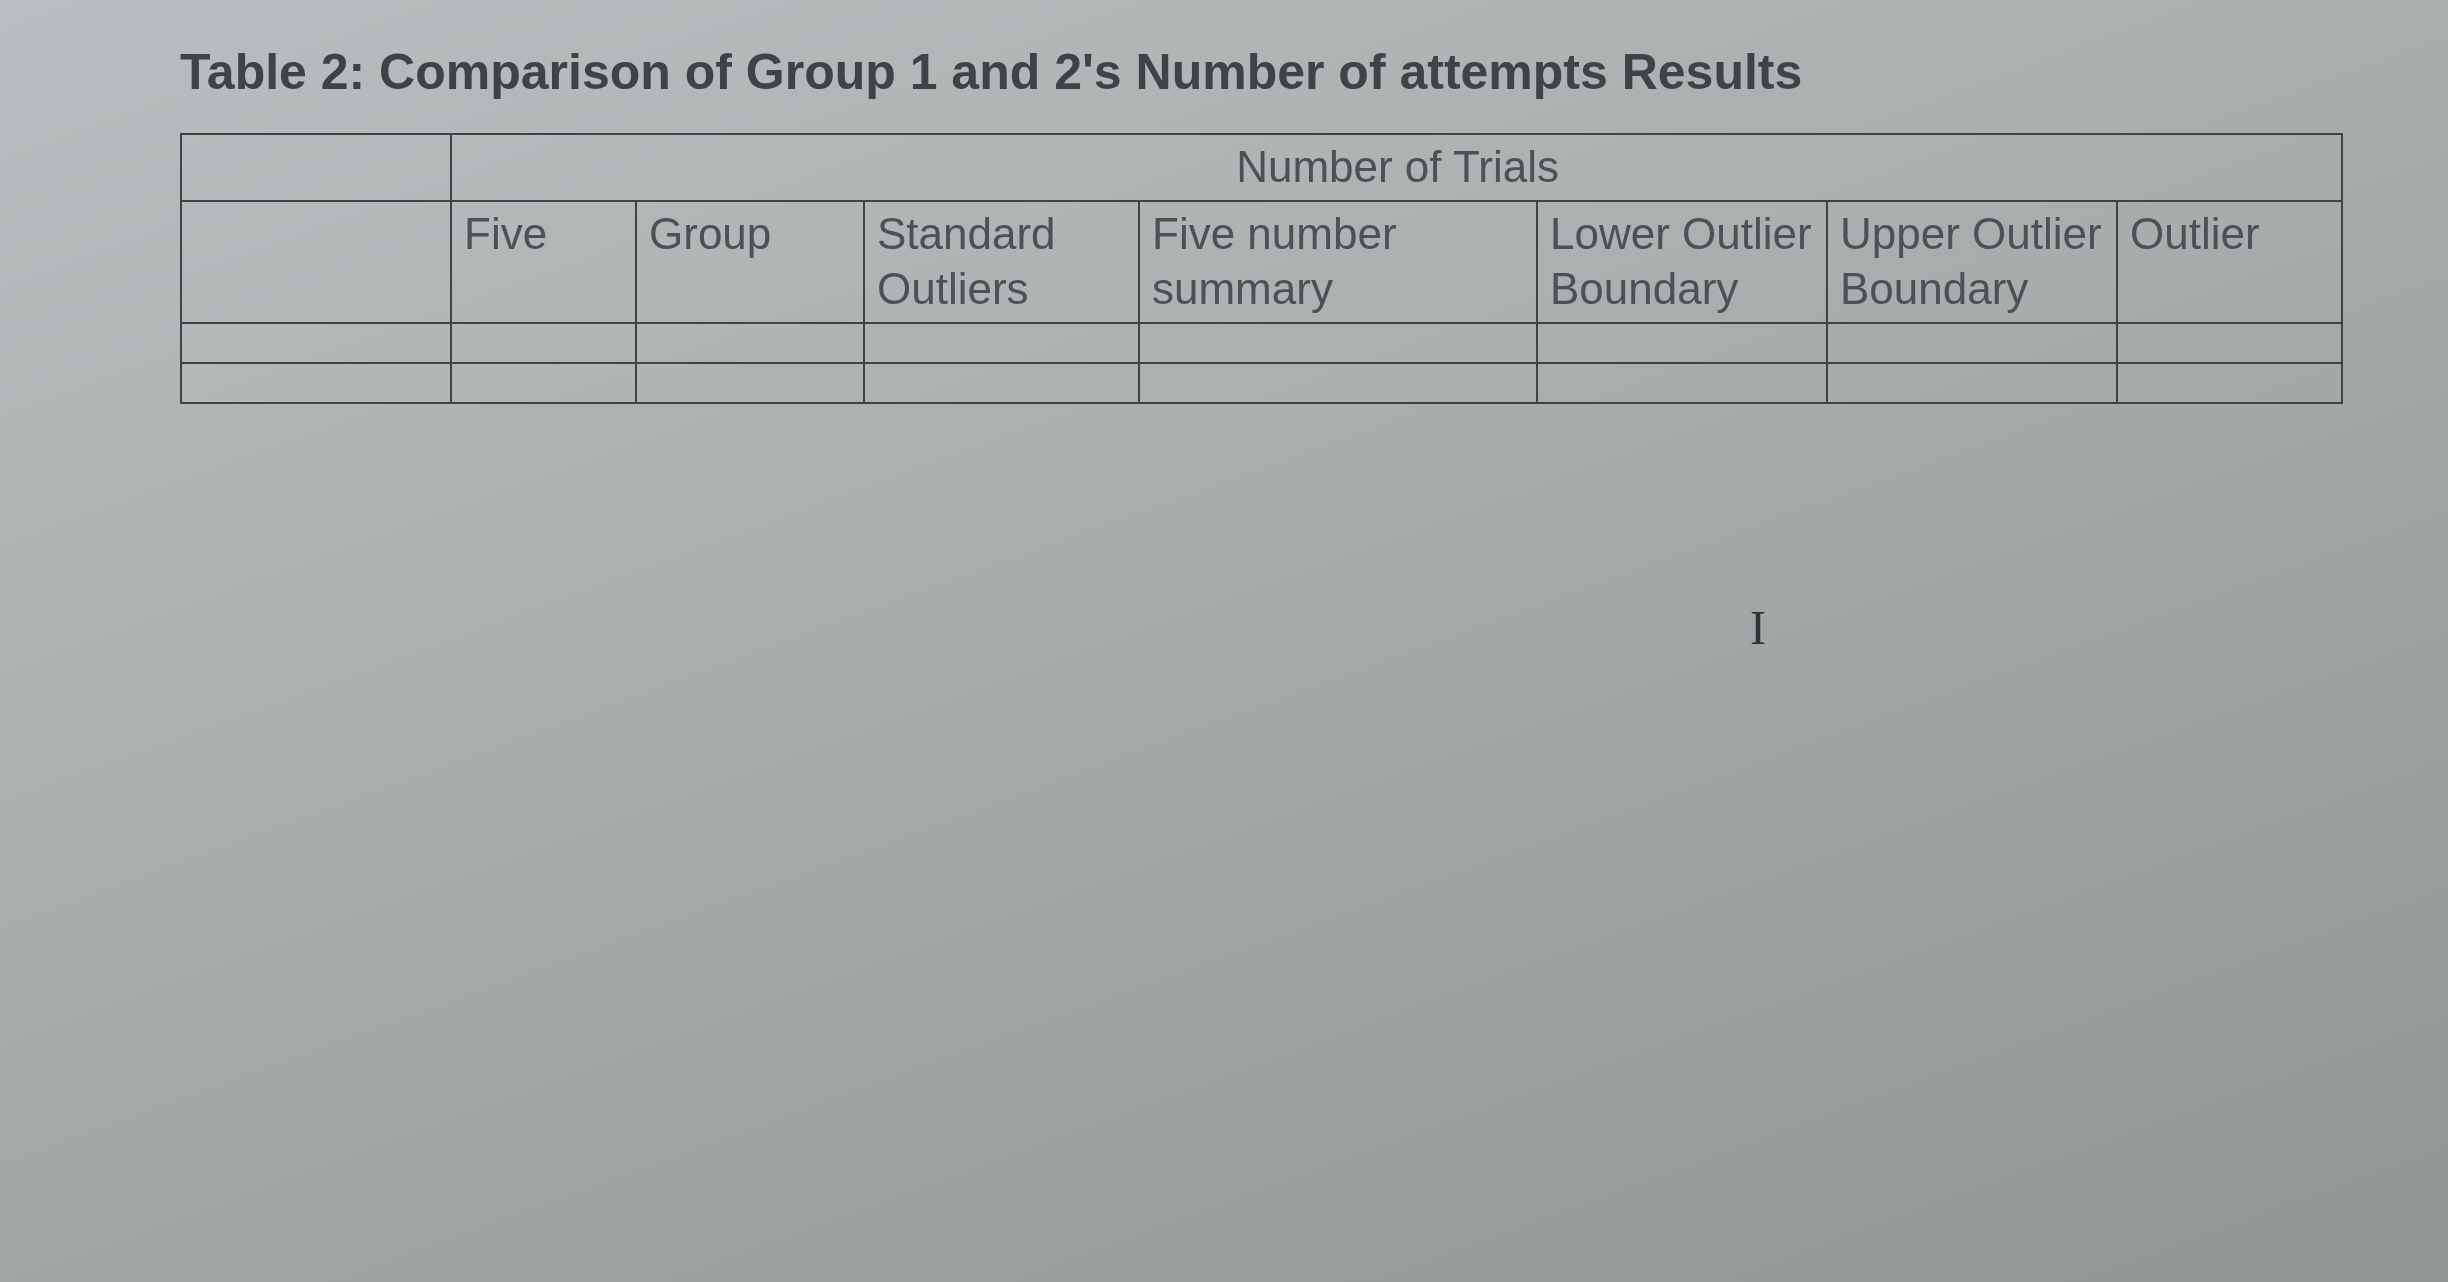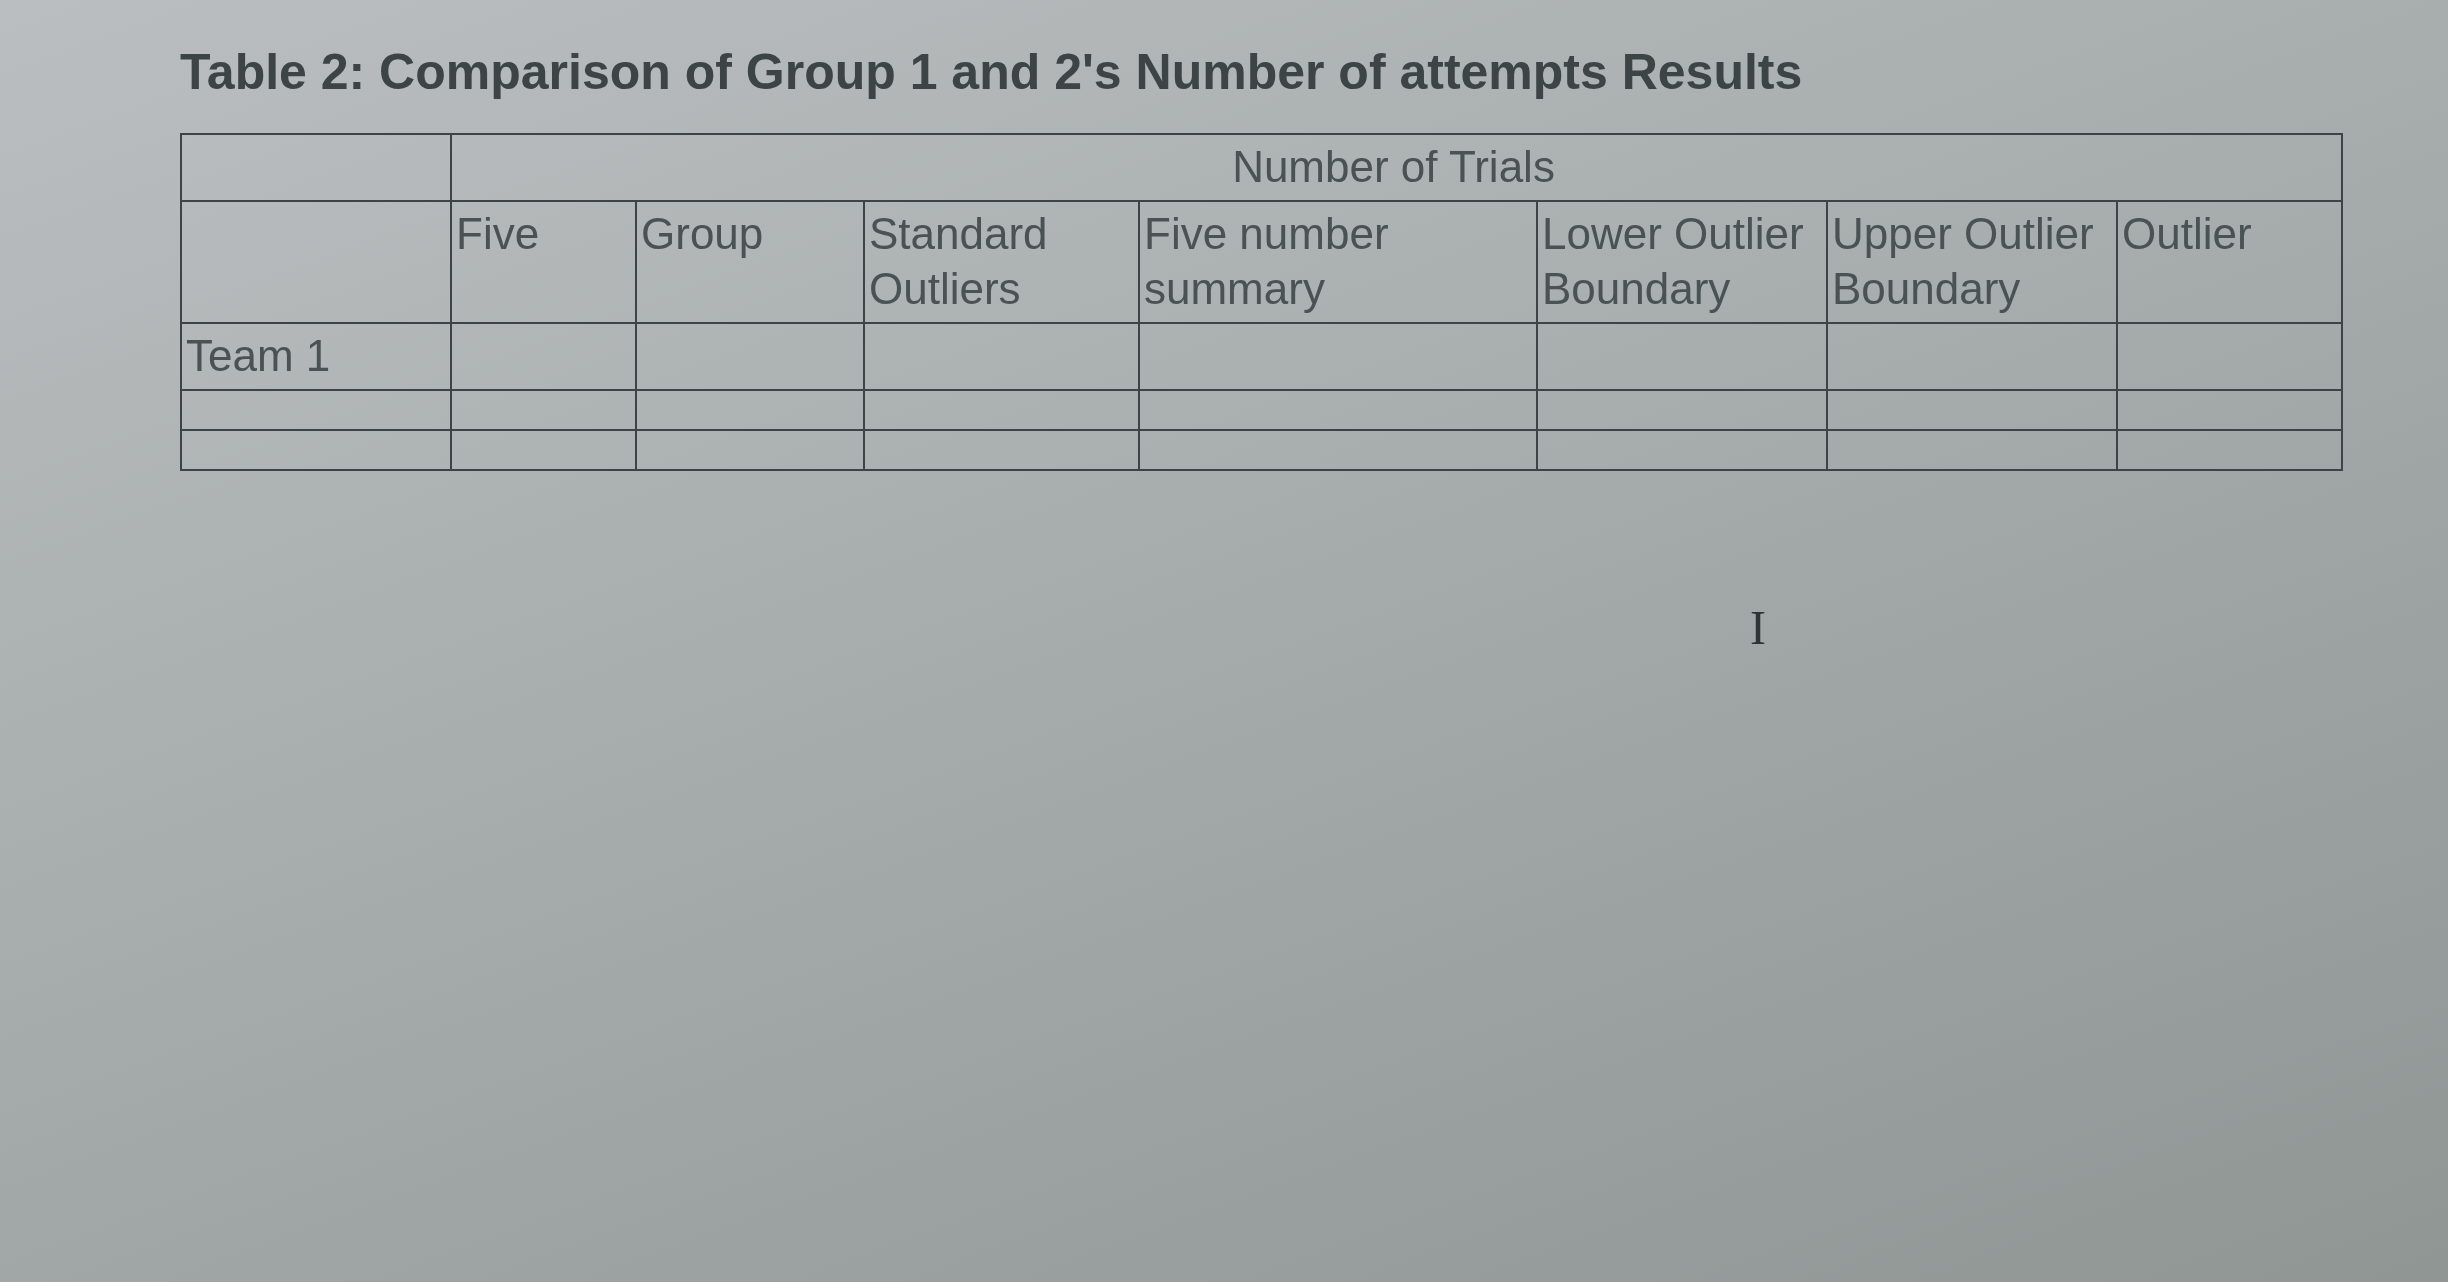--- a/index.html
+++ b/index.html
@@ -25,21 +25,21 @@
     margin: 0 0 28px 0;
   }
   table.stat-table {
     border-collapse: collapse;
     width: 2088px;
     table-layout: fixed;
     margin-bottom: 120px;
   }
   table.stat-table td, table.stat-table th {
     border: 2px solid #3e4345;
-    padding: 4px 10px 6px 4px;
+    padding: 4px 10px 6px 12px;
     font-size: 44px;
     line-height: 1.25;
     color: #4a5254;
     font-weight: 400;
     text-align: left;
     vertical-align: top;
     background: rgba(255,255,255,0.02);
     box-sizing: border-box;
   }
   table.stat-table th {
@@ -94,30 +94,20 @@
       <th></th>
       <th>Five</th>
       <th>Group</th>
       <th>Standard Outliers</th>
       <th>Five number summary</th>
       <th>Lower Outlier Boundary</th>
       <th>Upper Outlier Boundary</th>
       <th>Outlier</th>
     </tr>
 
-    <tr>
-      <td>Team 1</td>
-      <td></td>
-      <td></td>
-      <td></td>
-      <td></td>
-      <td></td>
-      <td></td>
-      <td></td>
-    </tr>
     <tr class="small-row">
       <td></td>
       <td></td>
       <td></td>
       <td></td>
       <td></td>
       <td></td>
       <td></td>
       <td></td>
     </tr>

